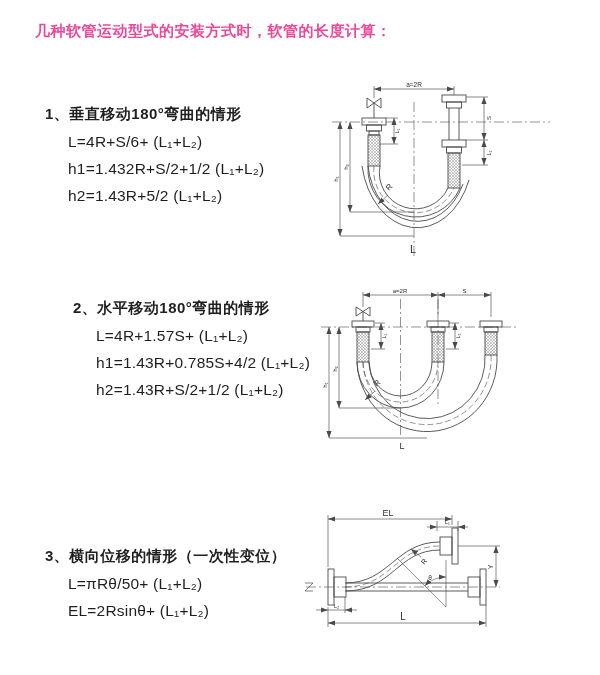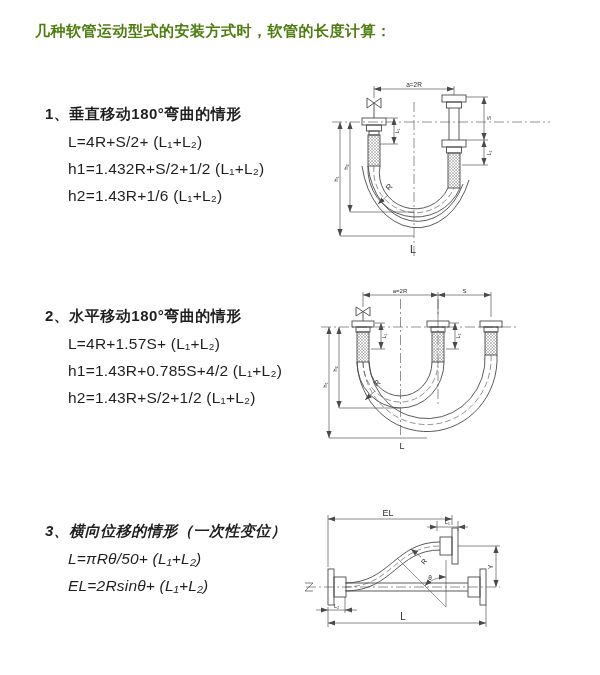--- a/index.html
+++ b/index.html
@@ -8,44 +8,44 @@
     background:#ffffff;
     position:relative;
     overflow:hidden;
     font-family:"Liberation Sans","DejaVu Sans",sans-serif;
     color:#1f1f1f;
     -webkit-font-smoothing:antialiased;
   }
   .page-title{
     position:absolute;left:35px;top:22px;
     font-size:15px;font-weight:600;letter-spacing:.5px;
-    color:#4d7c0f;white-space:nowrap;
+    color:#ec4899;white-space:nowrap;
   }
   .sec{position:absolute;left:45px;white-space:nowrap;}
   .sec .heading{font-size:15px;font-weight:600;letter-spacing:.5px;line-height:20px;}
   .sec .fline{margin:9px 0 0 23px;font-size:15.5px;line-height:18px;font-weight:500;letter-spacing:.2px;}
   #sec1{top:104px;}
-  #sec2{top:306px;}
-  #sec3{top:521px;font-style:italic;}
+  #sec2{top:298px;margin-left:28px;}
+  #sec3{top:546px;}
   svg.diagram{position:absolute;}
   #dia1{left:318px;top:68px;}
   #dia2{left:305px;top:283px;}
   #dia3{left:300px;top:505px;}
   svg.diagram text{fill:#2e2e2e;font-family:"Liberation Sans","DejaVu Sans",sans-serif;}
 </style>
 </head>
 <body>
 
 <div class="page-title">几种软管运动型式的安装方式时，软管的长度计算：</div>
 
 <div class="sec" id="sec1">
   <div class="heading">1、垂直移动180°弯曲的情形</div>
-  <div class="fline">L=4R+S/2+ (L₁+L₂)</div>
+  <div class="fline">L=4R+S/6+ (L₁+L₂)</div>
   <div class="fline">h1=1.432R+S/2+1/2 (L₁+L₂)</div>
-  <div class="fline">h2=1.43R+1/6 (L₁+L₂)</div>
+  <div class="fline">h2=1.43R+5/2 (L₁+L₂)</div>
 </div>
 
 <div class="sec" id="sec2">
   <div class="heading">2、水平移动180°弯曲的情形</div>
   <div class="fline">L=4R+1.57S+ (L₁+L₂)</div>
   <div class="fline">h1=1.43R+0.785S+4/2 (L₁+L₂)</div>
   <div class="fline">h2=1.43R+S/2+1/2 (L₁+L₂)</div>
 </div>
 
 <div class="sec" id="sec3">

